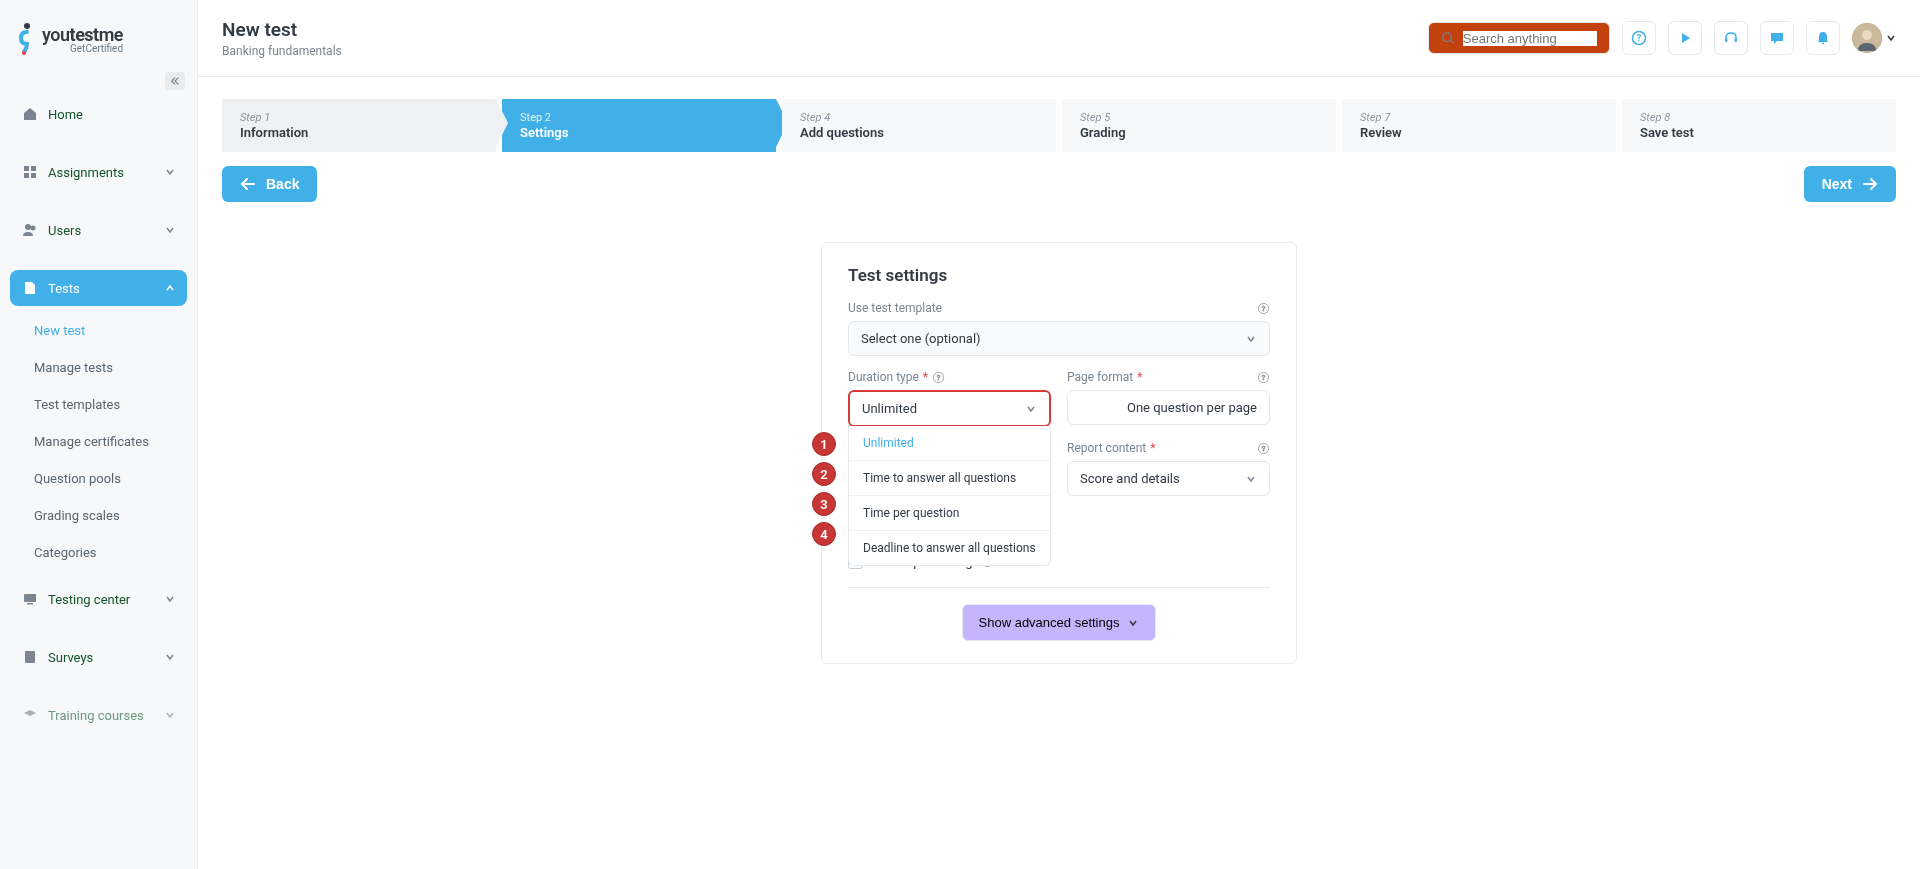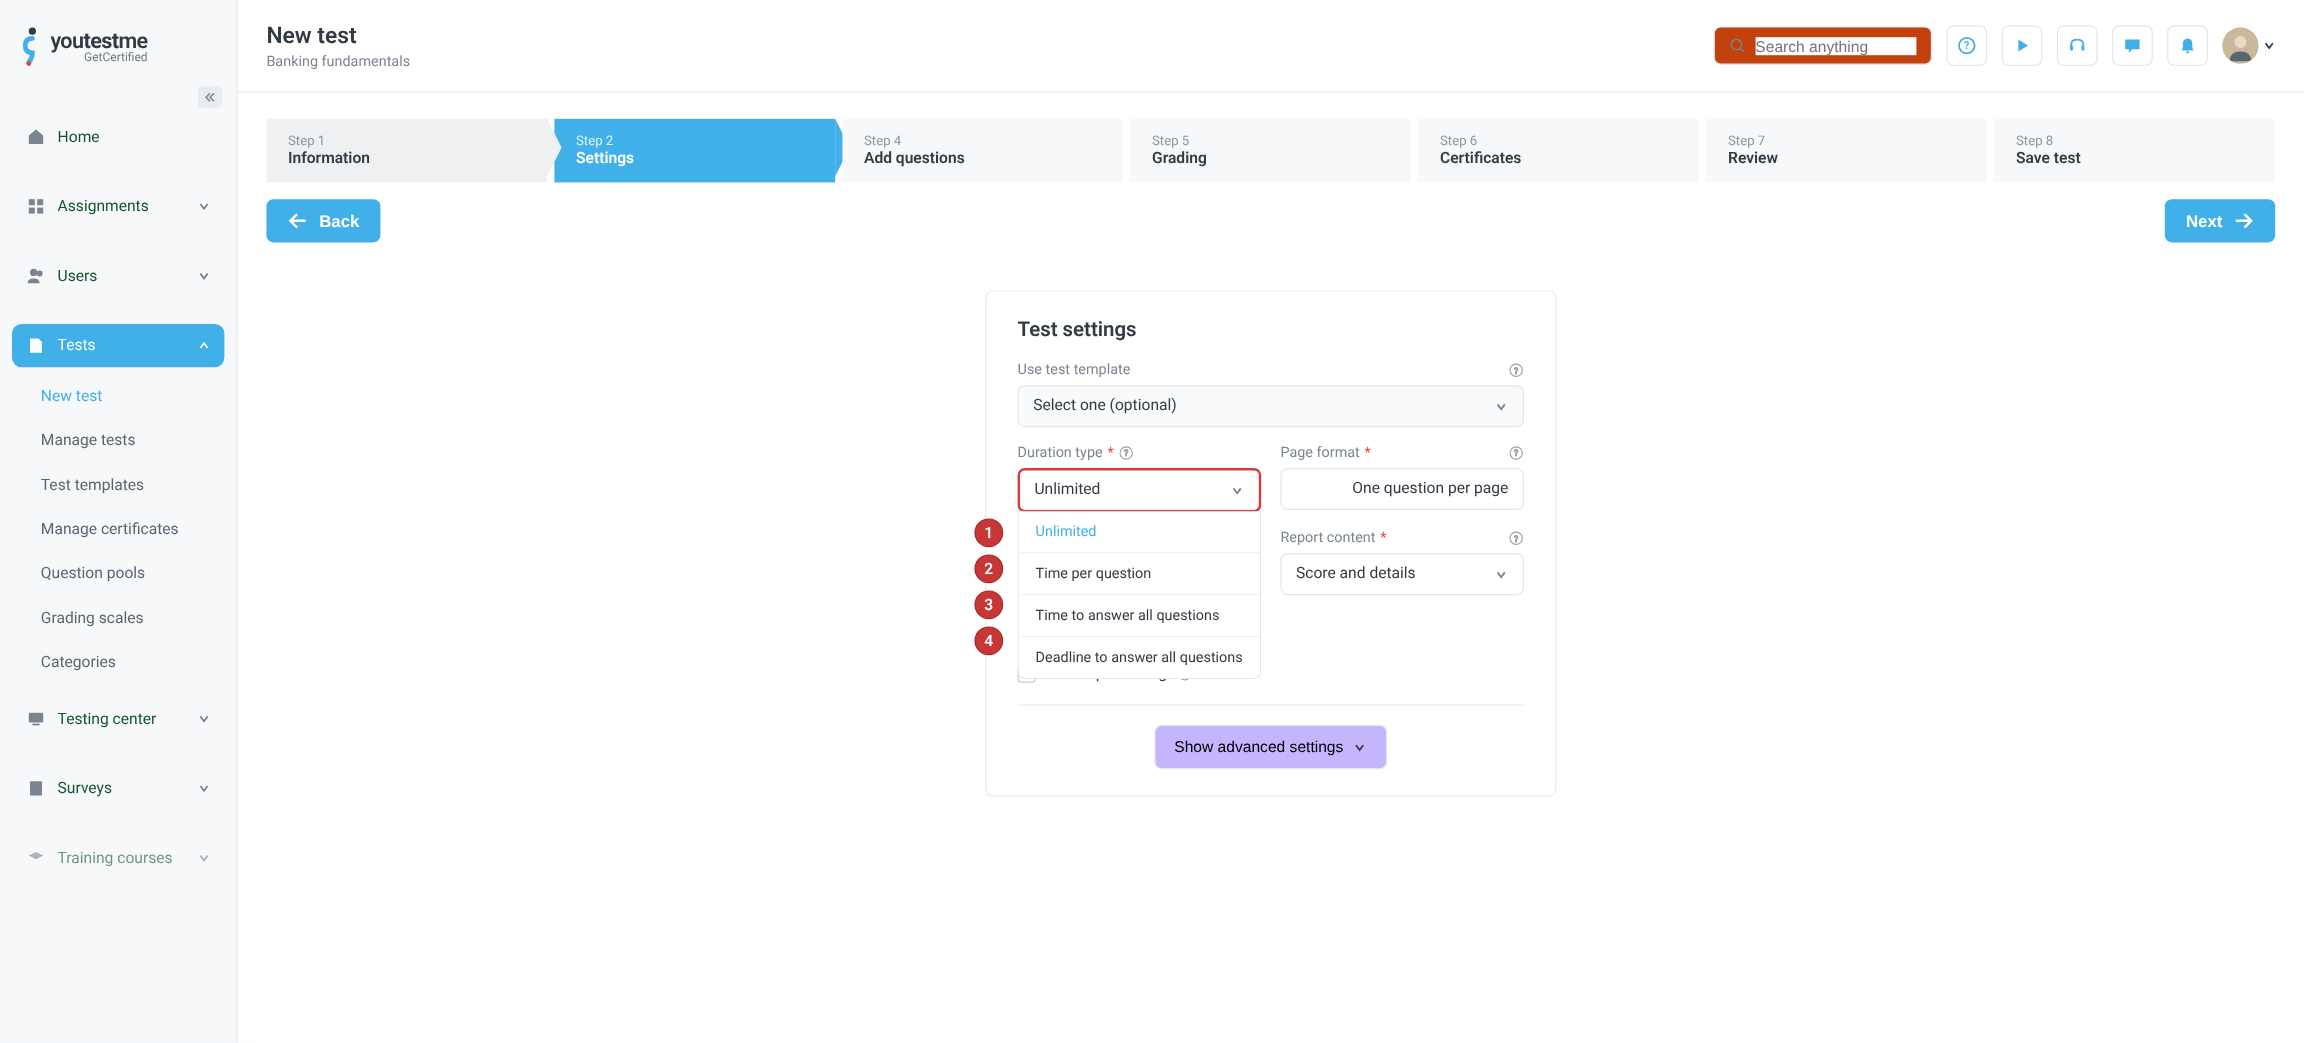--- a/index.html
+++ b/index.html
@@ -45,21 +45,21 @@
     
     .stepper { display: flex; gap: 6px; margin-top: 22px; }
     .step { flex: 1; background: #f6f8fa; padding: 12px 14px 12px 18px; position: relative; min-height: 48px; cursor: pointer; }
     .step.done { background: #eef0f2; }
     .step.current { background: #42b0e8; color: #fff; }
     .step.current::after { content: ''; position: absolute; right: -12px; top: 0; border-top: 24px solid transparent; border-bottom: 24px solid transparent; border-left: 12px solid #42b0e8; }
     .step.done::after { content: ''; position: absolute; right: -12px; top: 0; border-top: 24px solid transparent; border-bottom: 24px solid transparent; border-left: 12px solid #eef0f2; z-index: 1; }
     .step-num { font-size: 11px; opacity: 0.85; }
     .step-label { font-size: 13px; font-weight: 600; margin-top: 1px; }
     .step.current .step-num, .step.current .step-label { color: #fff; }
-    .step:not(.current) .step-num { color: #7a8591; }
+    .step:not(.current) .step-num { color: #7a8591; font-style: italic; }
     .step:not(.current) .step-label { color: #323a43; }
 
     .navbtns { display: flex; margin-top: 14px; }
     .btn { display: inline-flex; align-items: center; gap: 8px; padding: 10px 18px; border-radius: 6px; font-size: 14px; font-weight: 600; cursor: pointer; border: none; }
     .btn-back { background: #42b0e8; color: #fff; }
     .btn-next { background: #42b0e8; color: #fff; margin-left: auto; }
     .btn svg { width: 18px; height: 14px; }
 
     
     .card { width: 476px; margin: 40px auto; border: 1px solid #e8ecef; border-radius: 6px; padding: 22px 26px; background: #fff; }
@@ -264,24 +264,20 @@
         </div>
         <div class="step">
           <div class="step-num">Step 4</div>
           <div class="step-label">Add questions</div>
         </div>
         <div class="step">
           <div class="step-num">Step 5</div>
           <div class="step-label">Grading</div>
         </div>
         <div class="step">
-          <div class="step-num">Step 6</div>
-          <div class="step-label">Certificates</div>
-        </div>
-        <div class="step">
           <div class="step-num">Step 7</div>
           <div class="step-label">Review</div>
         </div>
         <div class="step">
           <div class="step-num">Step 8</div>
           <div class="step-label">Save test</div>
         </div>
       </div>
 
       <div class="navbtns">
@@ -329,22 +325,22 @@
                 </svg>
             </div>
             <div class="select plain highlighted">
               <span>Unlimited</span>
               <svg class="chev" viewBox="0 0 12 12">
                   <path d="M3 4 L6 8 L9 4" stroke="#7a8591" stroke-width="1.5" fill="none"></path>
                 </svg>
             </div>
             <div class="dropdown">
               <div class="dropdown-item selected">Unlimited</div>
+              <div class="dropdown-item">Time to answer all questions</div>
               <div class="dropdown-item">Time per question</div>
-              <div class="dropdown-item">Time to answer all questions</div>
               <div class="dropdown-item">Deadline to answer all questions</div>
             </div>
             <div class="callouts">
               <div class="callout">1</div>
               <div class="callout">2</div>
               <div class="callout">3</div>
               <div class="callout">4</div>
             </div>
           </div>
           <div class="field">

